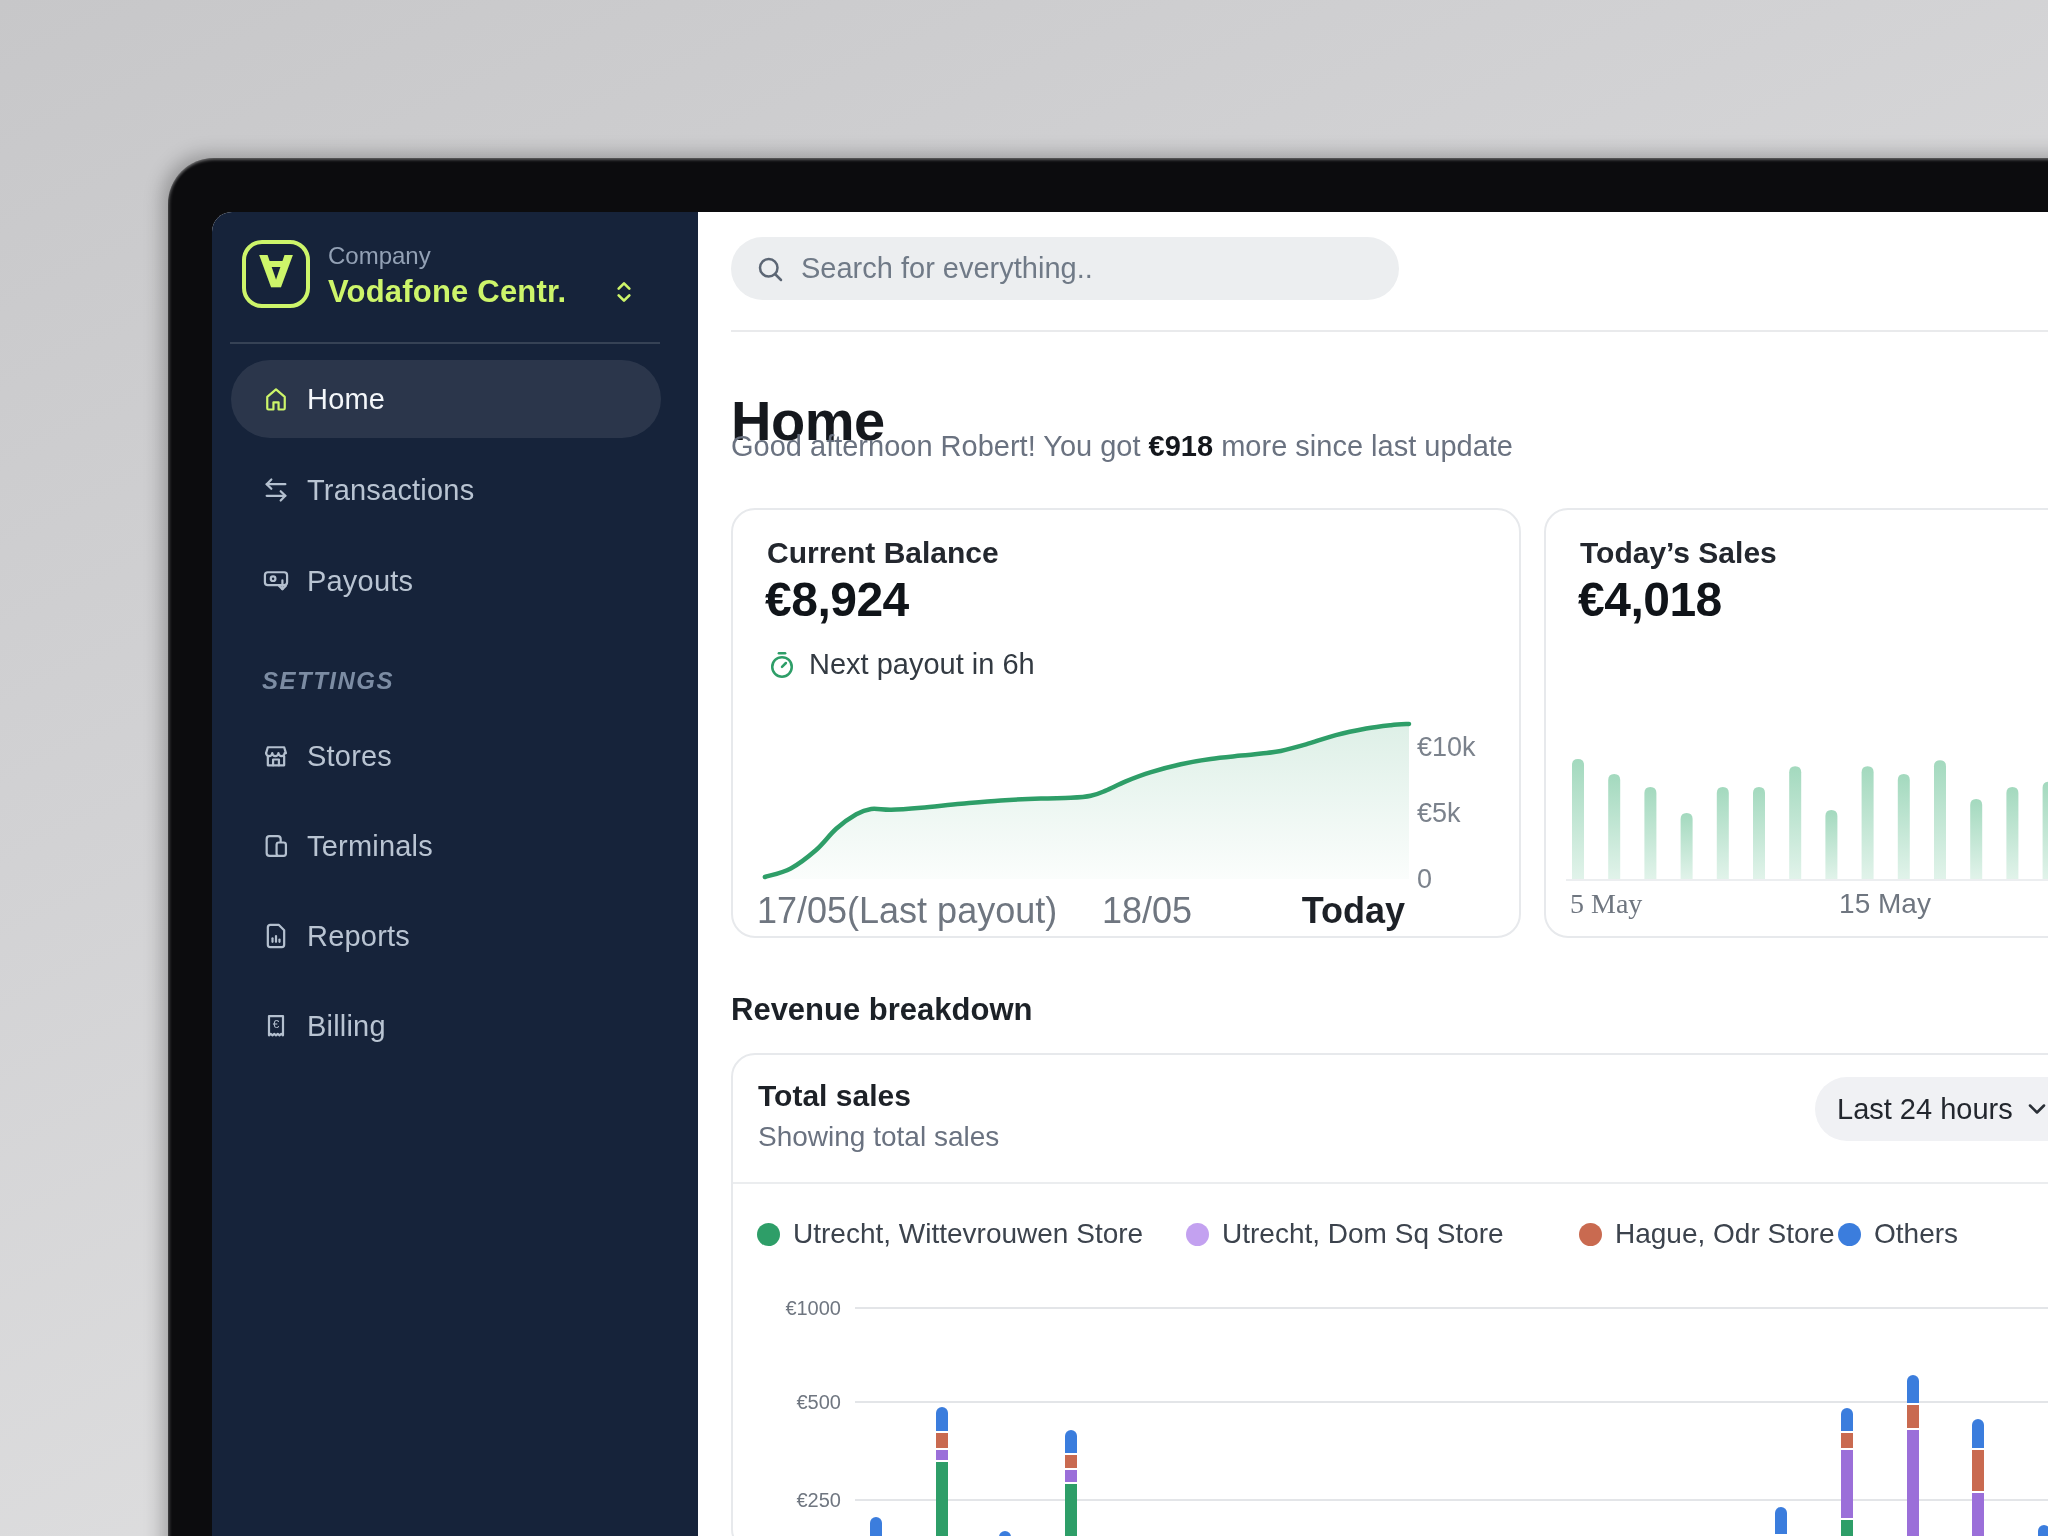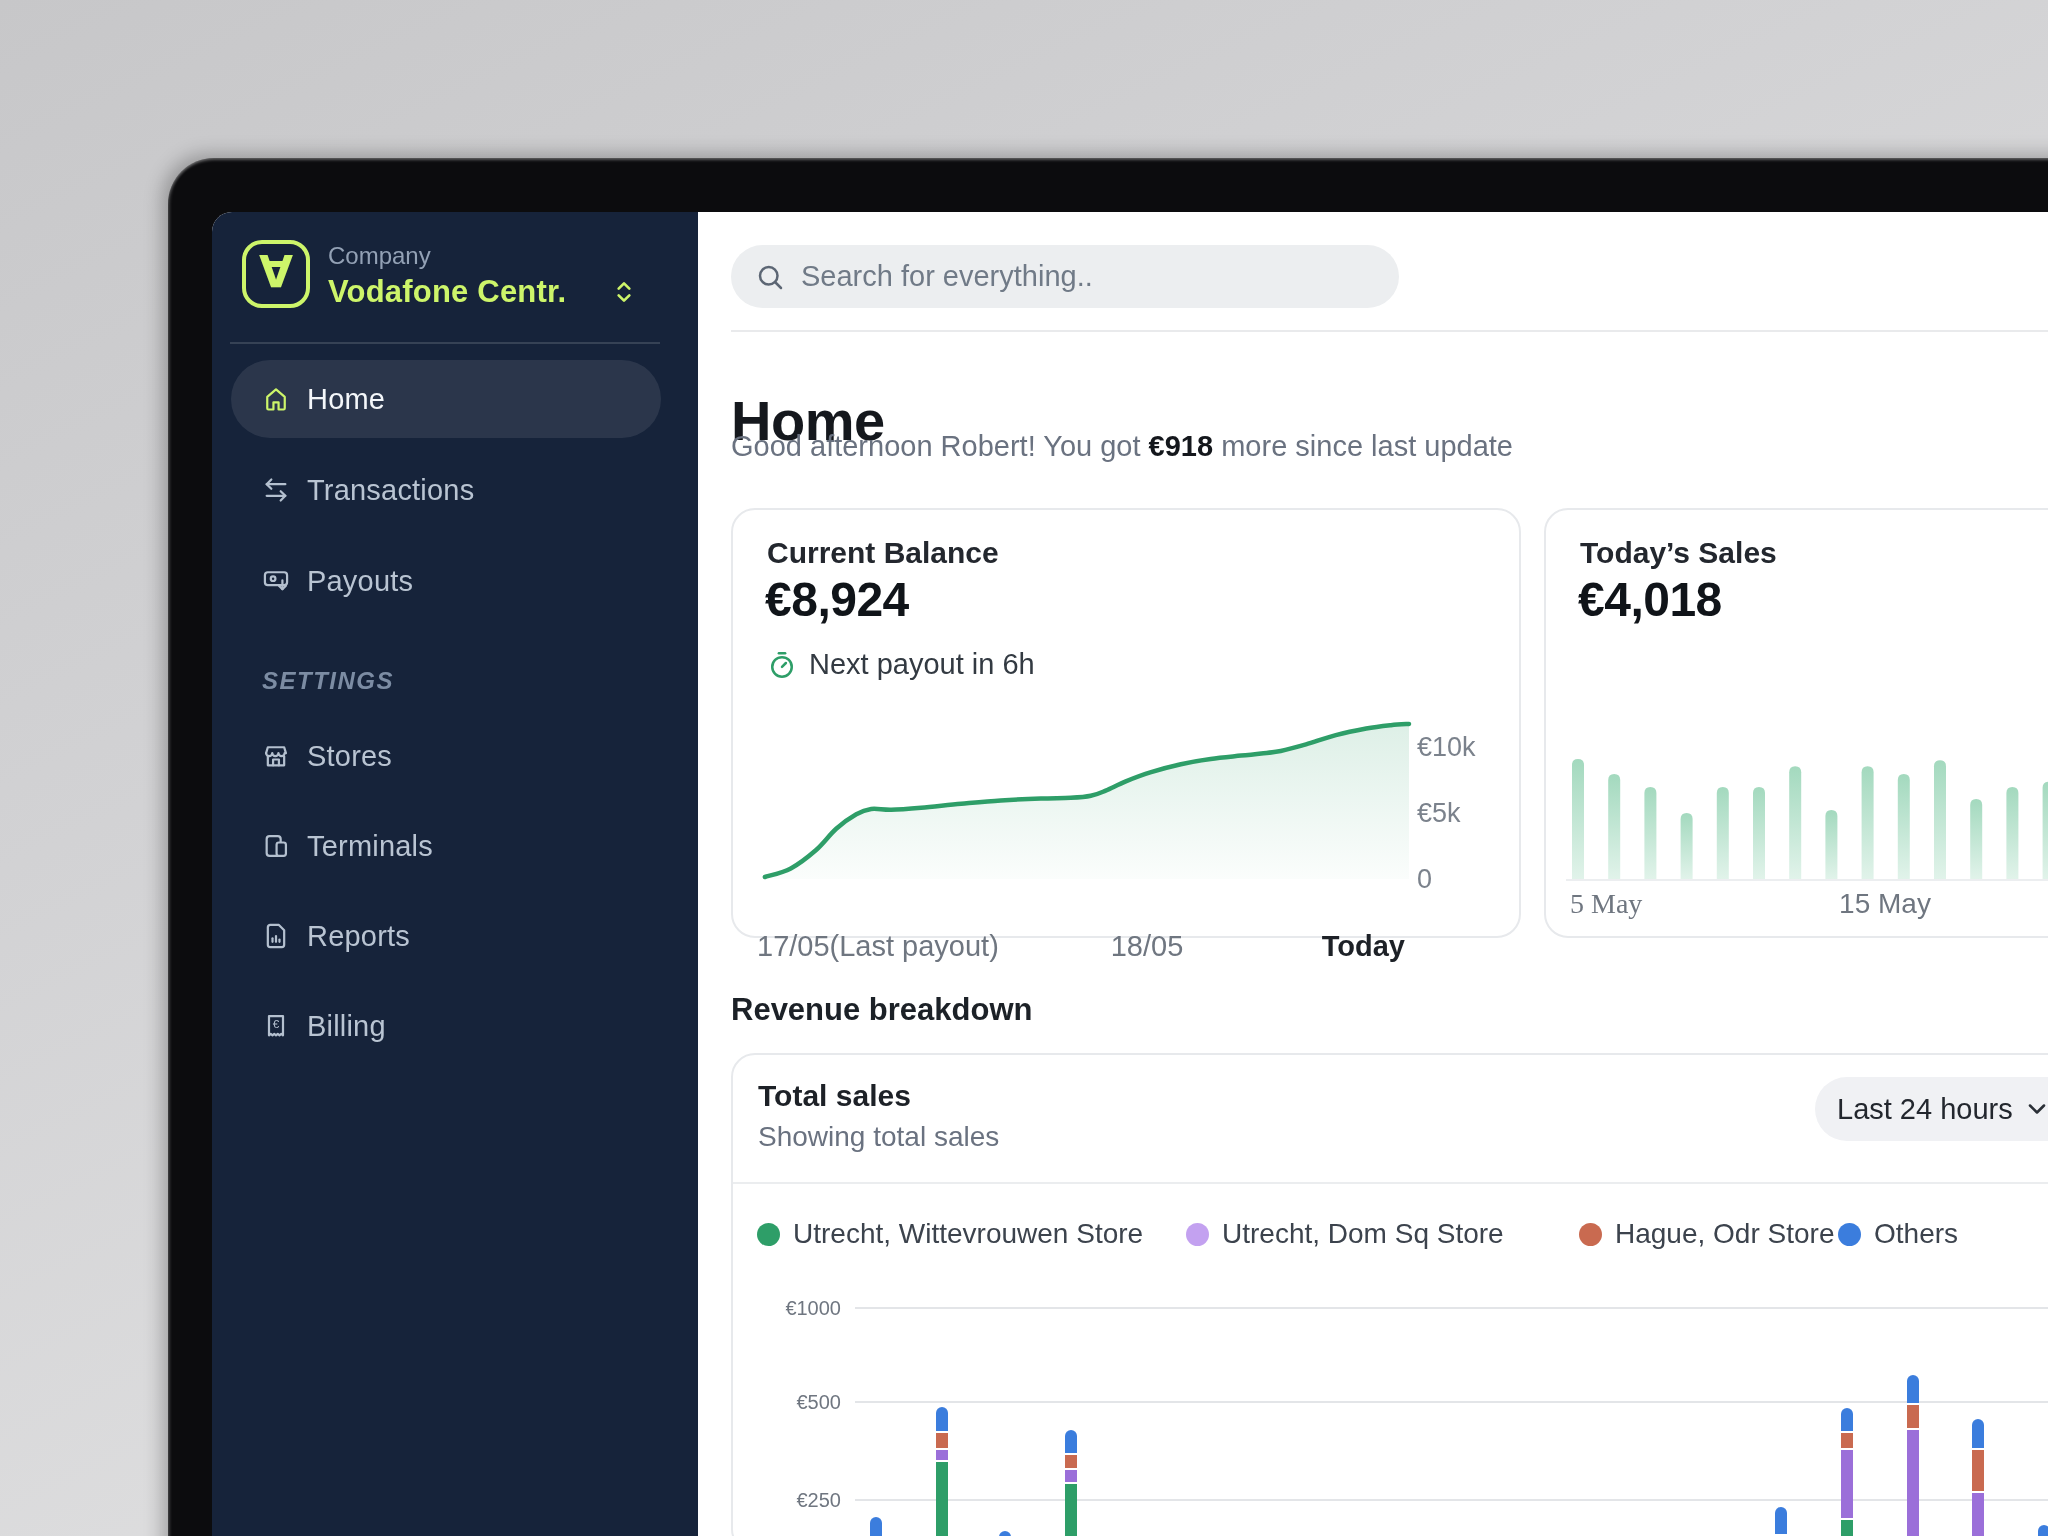--- a/index.html
+++ b/index.html
@@ -22,39 +22,39 @@
   .side-divider{position:absolute;left:18px;top:130px;width:430px;height:2px;background:rgba(255,255,255,.14);}
   .nav-item{position:absolute;left:19px;width:430px;height:78px;display:flex;align-items:center;
     border-radius:39px;color:#b9c4d2;cursor:pointer;}
   .nav-item.active{background:rgba(255,255,255,.09);color:#f4f7fa;}
   .nav-item .icn{position:absolute;left:31px;top:25px;width:28px;height:28px;color:#b4c0cf;}
   .nav-item.active .icn{color:#cdf56a;}
   .nav-item .lbl{position:absolute;left:76px;font-size:29px;font-weight:500;letter-spacing:.2px;}
   .nav-heading{position:absolute;left:50px;font-size:24px;letter-spacing:1.5px;color:#7c8ca3;font-weight:600;}
   
   .search{position:absolute;left:519px;top:25px;width:668px;height:63px;border-radius:32px;
-    background:#eceef0;display:flex;align-items:center;padding:0 24px;gap:14px;margin-top:8px;}
+    background:#eceef0;display:flex;align-items:center;padding:0 24px;gap:14px;}
   .search .icn{width:30px;height:30px;color:#5c6674;flex:0 0 auto;}
   .search input{border:0;outline:0;background:transparent;font-size:29px;color:#39414d;width:100%;}
   .search input::placeholder{color:#707a87;}
   .top-sep{position:absolute;left:519px;top:118px;width:1317px;height:2px;background:#e9eaec;}
   .h1{position:absolute;left:519px;top:138px;font-size:56px;font-weight:700;color:#15181d;letter-spacing:-.5px;}
   .greeting{position:absolute;left:519px;top:218px;font-size:29px;color:#6a7280;}
   .greeting b{color:#14171c;font-weight:700;}
   .card{position:absolute;background:#fff;border:2px solid #e7e9ec;border-radius:24px;}
   #card-balance{left:519px;top:296px;width:790px;height:430px;}
   #card-sales{left:1332px;top:296px;width:640px;height:430px;}
   .card-title{position:absolute;left:34px;top:26px;font-size:30px;font-weight:600;color:#23272e;}
   .card-value{position:absolute;left:32px;top:62px;font-size:48px;font-weight:700;color:#101419;letter-spacing:-.5px;}
   .card-sub{position:absolute;left:34px;top:138px;display:flex;align-items:center;gap:12px;font-size:29px;}
   .card-sub .icn{width:30px;height:30px;color:#2e9e68;flex:0 0 auto;}
   #card-balance .card-sub{color:#333a42;font-weight:500;}
   #card-sales .card-sub{color:#6a7280;}
   .ytick{position:absolute;font-size:27px;color:#7b828c;line-height:32px;}
-  .xlabels{position:absolute;left:24px;top:380px;width:648px;height:36px;font-size:29px;color:#6f7680;margin-top:40px;}
+  .xlabels{position:absolute;left:24px;top:380px;width:648px;height:36px;font-size:36px;color:#6f7680;}
   .xl-1{position:absolute;left:0;top:0;}
   .xl-2{position:absolute;left:320px;top:0;width:140px;text-align:center;}
   .xl-3{position:absolute;right:0;top:0;color:#1d2127;font-weight:600;}
   .sales-xl1{position:absolute;left:24px;top:378px;font-size:28px;color:#6f7680;font-family:Liberation Serif, serif;}
   .sales-xl2{position:absolute;left:279px;top:378px;width:120px;text-align:center;font-size:28px;color:#6f7680;}
   .rev-heading{position:absolute;left:519px;top:780px;font-size:31px;font-weight:600;color:#1c2127;}
   #card-revenue{left:519px;top:841px;width:1400px;height:500px;}
   .rev-title{position:absolute;left:25px;top:24px;font-size:30px;font-weight:700;color:#1d2127;}
   .rev-subtitle{position:absolute;left:25px;top:66px;font-size:28px;color:#6a7280;}
   .rev-divider{position:absolute;left:0;top:127px;width:100%;height:2px;background:#ebedef;}

